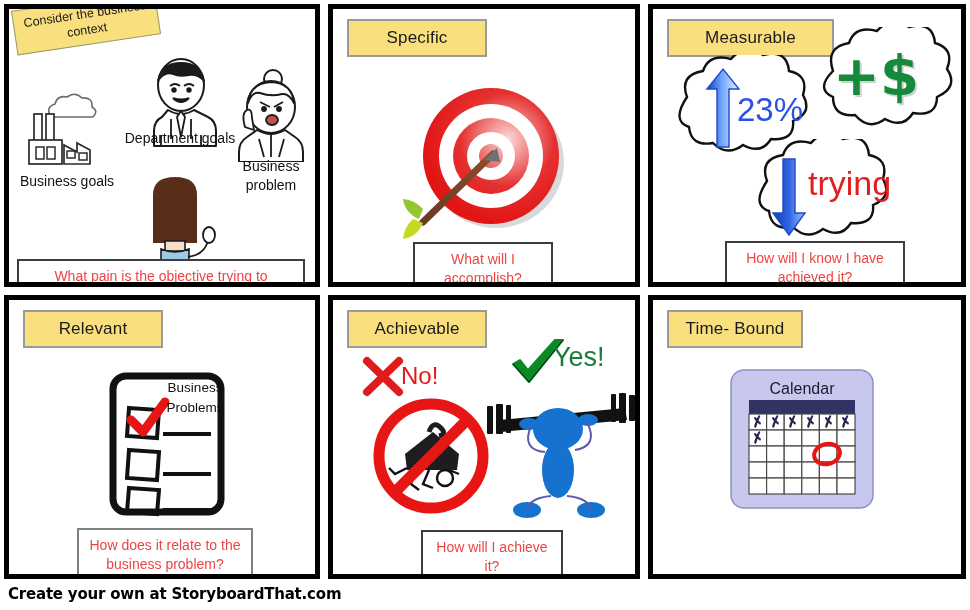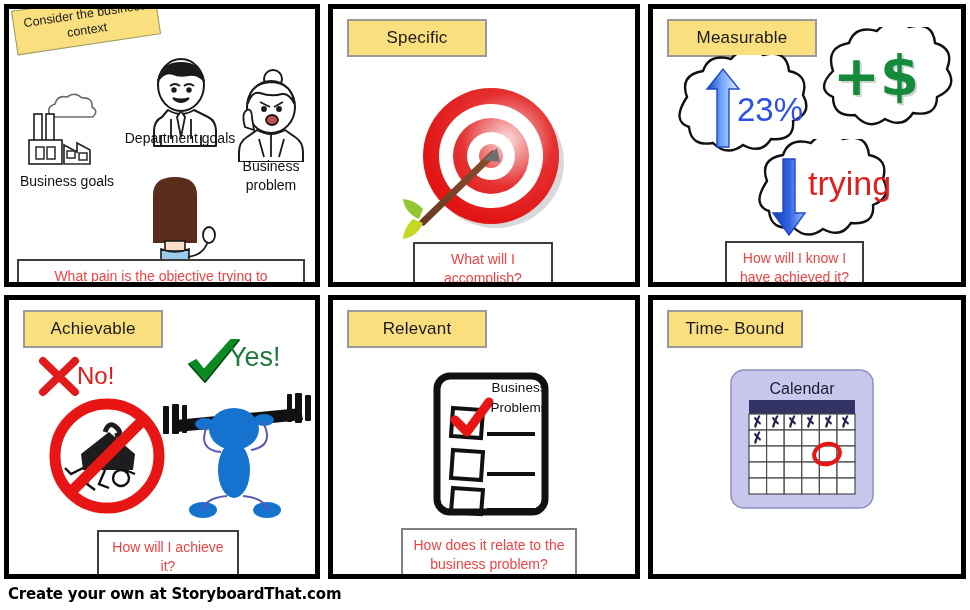--- a/index.html
+++ b/index.html
@@ -224,21 +224,21 @@
         <path d="M96 84 L83 96 L99 98 Z" fill="#6f6f74"></path>
         <path d="M18 155 q-14 -6 -16 -20 q12 1 20 10 z" fill="#92C732"></path>
         <path d="M22 159 q-6 14 -20 16 q1 -12 10 -20 z" fill="#C6D822"></path>
       </svg>
     </div>
 
     <div class="caption" style="left:80px; top:233px; width:140px;">What will I accomplish?</div>
   </div>
 
   <div class="panel">
-    <div class="title-chip" style="width:150px;">Measurable</div>
+    <div class="title-chip" style="width:167px;">Measurable</div>
 
     <div class="abs" style="left:4px; top:46px;">
       <svg width="166" height="120" viewBox="0 0 166 120">
         <defs>
           <linearGradient id="upg" x1="0" y1="0" x2="1" y2="0">
             <stop offset="0%" stop-color="#123fb4"></stop>
             <stop offset="45%" stop-color="#6ea3ff"></stop>
             <stop offset="100%" stop-color="#e9f0ff"></stop>
           </linearGradient>
         </defs>
@@ -263,21 +263,48 @@
             <stop offset="50%" stop-color="#2f63e0"></stop>
             <stop offset="100%" stop-color="#9dc0ff"></stop>
           </linearGradient>
         </defs>
         <path d="M30 42 q-8 -22 16 -26 q6 -18 28 -12 q14 -16 32 -4 q24 -6 26 16 q20 4 14 24 q10 18 -10 26 q2 20 -22 18 q-10 16 -28 6 q-16 12 -30 -2 q-22 4 -24 -16 q-18 -6 -2 -30 z" fill="#ffffff" stroke="#111111" stroke-width="2.4"></path>
         <path d="M46 20 L58 20 L58 74 L68 74 L52 96 L36 74 L46 74 Z" fill="url(#dng)" stroke="#2148c8" stroke-width="1.4"></path>
       </svg>
     </div>
     <div class="abs" style="left:155px; top:155px; font-size:34px; color:#E02020;">trying</div>
 
-    <div class="caption" style="left:72px; top:232px; width:139px;">How will I know I have achieved it?</div>
+    <div class="caption" style="left:72px; top:232px; width:180px;">How will I know I have achieved it?</div>
+  </div>
+
+  <div class="panel">
+    <div class="title-chip" style="width:140px;">Relevant</div>
+
+    <div class="abs" style="left:98px; top:70px;">
+      <svg width="122" height="148" viewBox="0 0 122 148">
+        <rect x="6" y="6" width="108" height="136" rx="13" fill="#ffffff" stroke="#111111" stroke-width="7"></rect>
+        <g fill="none" stroke="#111111" stroke-width="4">
+          <path d="M22 38 l30 2 l-2 28 l-30 -2 z"></path>
+          <path d="M22 80 l30 2 l-2 28 l-30 -2 z"></path>
+          <path d="M22 118 l30 2 l-2 24 l-30 -2 z"></path>
+        </g>
+        <g stroke="#111111" stroke-width="4">
+          <path d="M56 64 L104 64"></path>
+          <path d="M56 104 L104 104"></path>
+          <path d="M56 140 L104 140"></path>
+        </g>
+        <path d="M24 50 L36 62 L58 32" fill="none" stroke="#E81515" stroke-width="9" stroke-linecap="round" stroke-linejoin="round"></path>
+      </svg>
+    </div>
+    <div class="abs" style="left:148px; top:78px; width:76px; text-align:center; font-size:13.5px; line-height:1.45; color:#111;">
+      <div>Business</div>
+      <div>Problems</div>
+    </div>
+
+    <div class="caption gray" style="left:68px; top:228px; width:176px;">How does it relate to the business problem?</div>
   </div>
 
   <div class="panel">
     <div class="title-chip" style="width:140px;">Achievable</div>
 
     <div class="abs" style="left:28px; top:56px;">
       <svg width="44" height="42" viewBox="0 0 44 42">
         <path d="M6 5 L38 36 M38 5 L6 36" stroke="#E01B1B" stroke-width="8" stroke-linecap="round"></path>
       </svg>
     </div>
@@ -331,47 +358,20 @@
         <g fill="none" stroke="#5a5ab4" stroke-width="2">
           <path d="M50 42 q-10 24 14 26"></path>
           <path d="M106 38 q12 24 -12 28"></path>
           <path d="M70 112 q-22 2 -24 14"></path>
           <path d="M86 112 q22 2 24 14"></path>
         </g>
       </svg>
     </div>
 
     <div class="caption" style="left:88px; top:230px; width:142px;">How will I achieve it?</div>
-  </div>
-
-  <div class="panel">
-    <div class="title-chip" style="width:140px;">Relevant</div>
-
-    <div class="abs" style="left:98px; top:70px;">
-      <svg width="122" height="148" viewBox="0 0 122 148">
-        <rect x="6" y="6" width="108" height="136" rx="13" fill="#ffffff" stroke="#111111" stroke-width="7"></rect>
-        <g fill="none" stroke="#111111" stroke-width="4">
-          <path d="M22 38 l30 2 l-2 28 l-30 -2 z"></path>
-          <path d="M22 80 l30 2 l-2 28 l-30 -2 z"></path>
-          <path d="M22 118 l30 2 l-2 24 l-30 -2 z"></path>
-        </g>
-        <g stroke="#111111" stroke-width="4">
-          <path d="M56 64 L104 64"></path>
-          <path d="M56 104 L104 104"></path>
-          <path d="M56 140 L104 140"></path>
-        </g>
-        <path d="M24 50 L36 62 L58 32" fill="none" stroke="#E81515" stroke-width="9" stroke-linecap="round" stroke-linejoin="round"></path>
-      </svg>
-    </div>
-    <div class="abs" style="left:148px; top:78px; width:76px; text-align:center; font-size:13.5px; line-height:1.45; color:#111;">
-      <div>Business</div>
-      <div>Problems</div>
-    </div>
-
-    <div class="caption gray" style="left:68px; top:228px; width:176px;">How does it relate to the business problem?</div>
   </div>
 
   <div class="panel">
     <div class="title-chip" style="width:136px;">Time- Bound</div>
 
     <div class="abs" style="left:76px; top:68px;">
       <svg width="146" height="142" viewBox="0 0 146 142">
         <rect x="2" y="2" width="142" height="138" rx="13" fill="#C8C8EE" stroke="#8f8fc0" stroke-width="1.5"></rect>
         <text x="73" y="26" text-anchor="middle" font-family="Liberation Sans, sans-serif" font-size="16" fill="#1a1a2e">Calendar</text>
         <rect x="20" y="32" width="106" height="14" fill="#323264"></rect>

